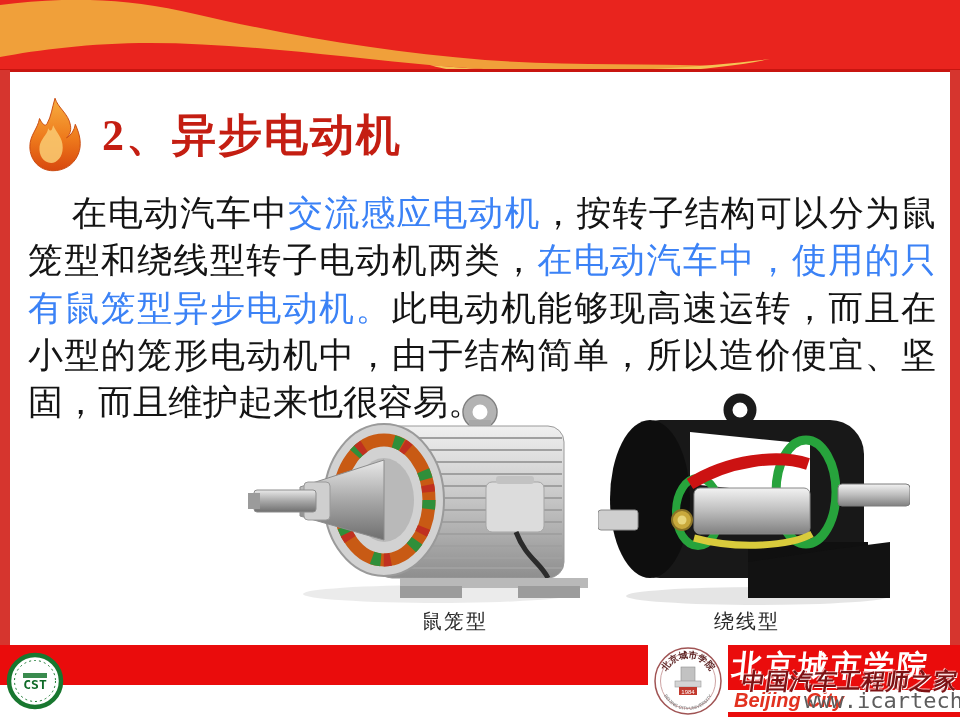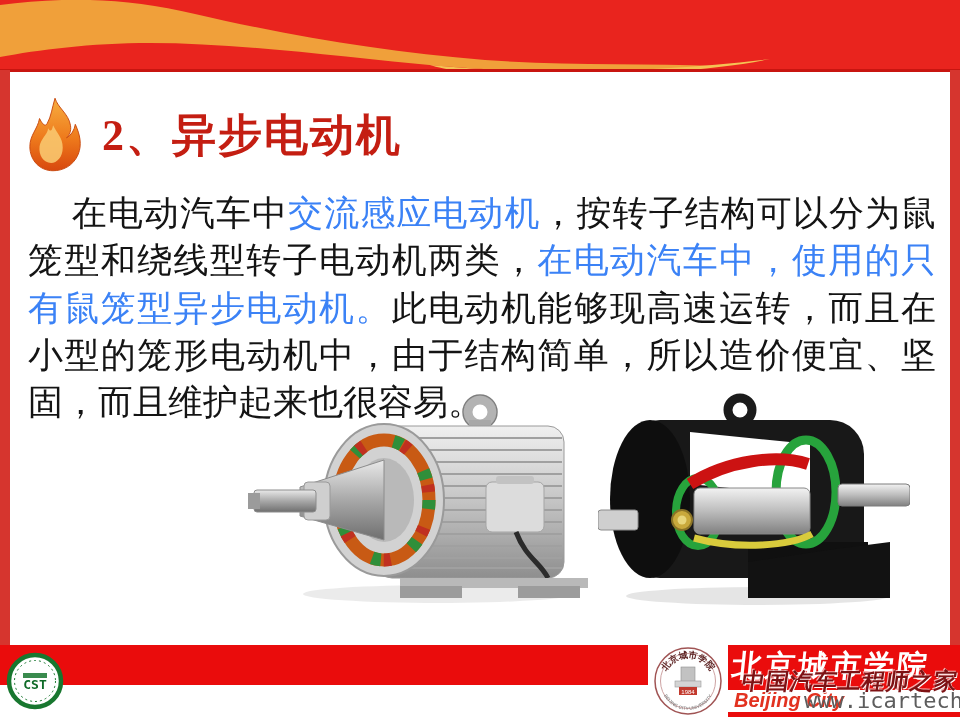--- a/index.html
+++ b/index.html
@@ -126,20 +126,21 @@
 
     <path d="M136,70 L52,97 L52,126 L136,150 Z" fill="url(#shaftH)" stroke="#8c8c8c"></path>
     <rect x="56" y="92" width="26" height="38" rx="4" fill="#cfcfcf" stroke="#9a9a9a"></rect>
     <rect x="6" y="100" width="62" height="22" rx="3" fill="url(#shaftH)" stroke="#8c8c8c"></rect>
     <rect x="0" y="103" width="12" height="16" fill="#9b9b9b"></rect>
 
     <path d="M152,188 L340,188 L340,198 L152,198 Z" fill="#b9b9b9"></path>
     <rect x="152" y="196" width="62" height="12" fill="#9c9c9c"></rect>
     <rect x="270" y="196" width="62" height="12" fill="#9c9c9c"></rect>
   </svg>
+  <div class="caption cap-left">鼠笼型</div>
 
   <svg class="fig fig-right" viewBox="0 0 312 216">
     <defs>
       <linearGradient id="silvV2" x1="0" y1="0" x2="0" y2="1">
         <stop offset="0" stop-color="#f2f2f2"></stop>
           <stop offset="0.5" stop-color="#bdbdbd"></stop>
         <stop offset="1" stop-color="#808080"></stop>
       </linearGradient>
     </defs>
     <ellipse cx="160" cy="204" rx="132" ry="9" fill="#000" opacity="0.1"></ellipse>
@@ -160,20 +161,21 @@
     <path d="M96,146 C140,158 192,154 214,142" fill="none" stroke="#D9CB3C" stroke-width="7"></path>
 
     <circle cx="84" cy="128" r="10" fill="#C9A93C" stroke="#8a7326" stroke-width="2"></circle>
     <circle cx="84" cy="128" r="4.5" fill="#e8d67c"></circle>
 
     <rect x="240" y="92" width="72" height="22" rx="4" fill="url(#silvV2)" stroke="#7c7c7c"></rect>
     <rect x="0" y="118" width="40" height="20" rx="3" fill="#cfcfcf" stroke="#8c8c8c"></rect>
 
     <path d="M150,170 L230,158 L292,150 L292,206 L150,206 Z" fill="#121212"></path>
   </svg>
+  <div class="caption cap-right">绕线型</div>
 
   <div class="footer-red"></div>
   <div class="footer-red-right"></div>
   <div class="footer-white-strip"></div>
 
   <div class="seal-panel">
     <svg width="80" height="73" viewBox="0 0 80 73">
       <circle cx="40" cy="36" r="33" fill="#ffffff" stroke="#A05454" stroke-width="1.5"></circle>
       <circle cx="40" cy="36" r="27.5" fill="none" stroke="#C08A8A" stroke-width="0.8"></circle>
       <defs>

